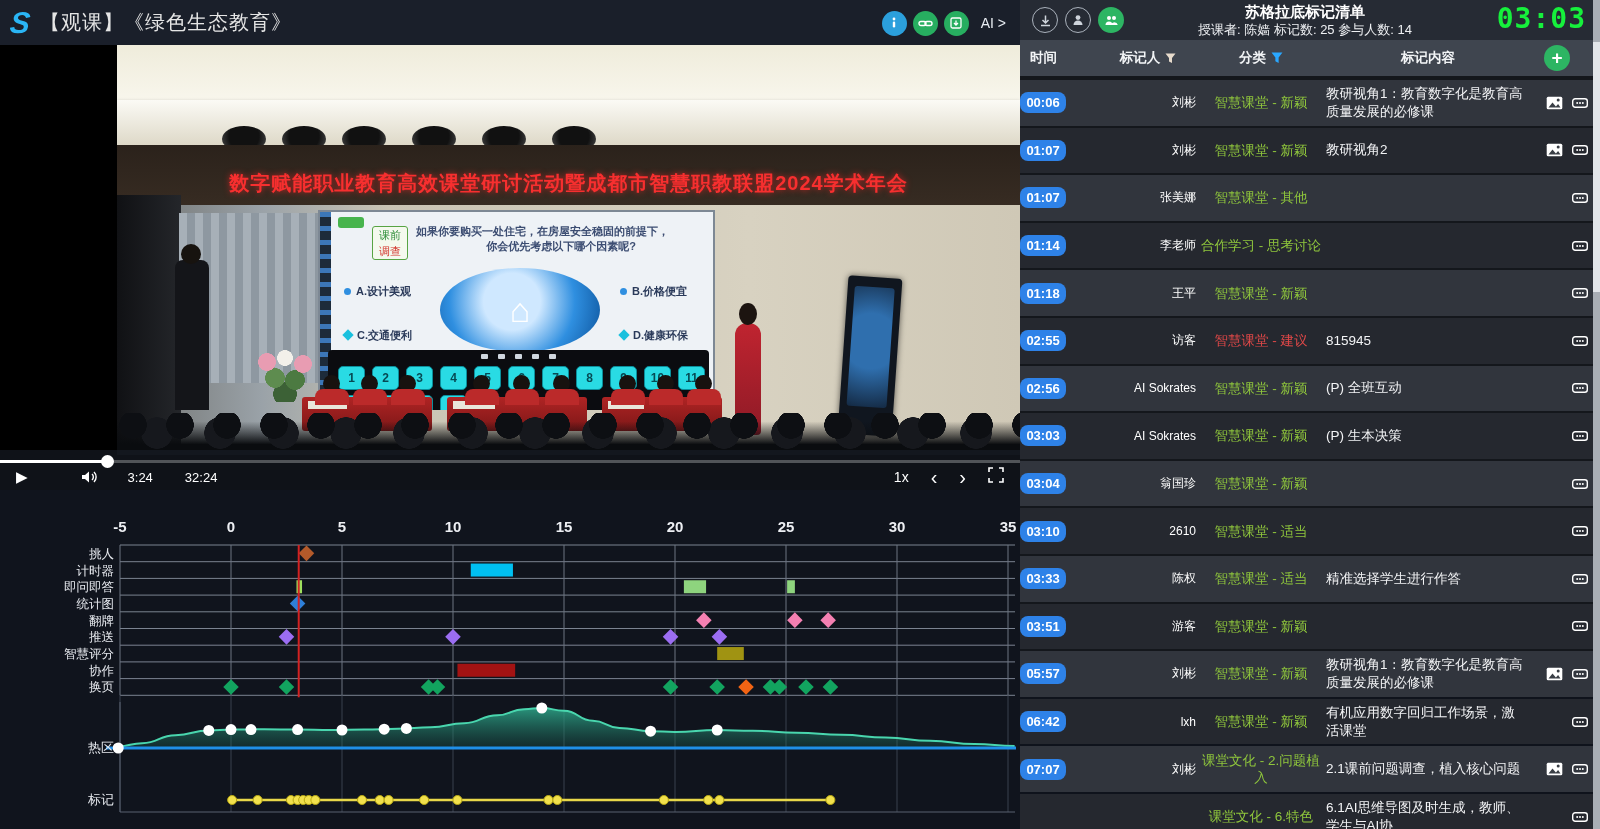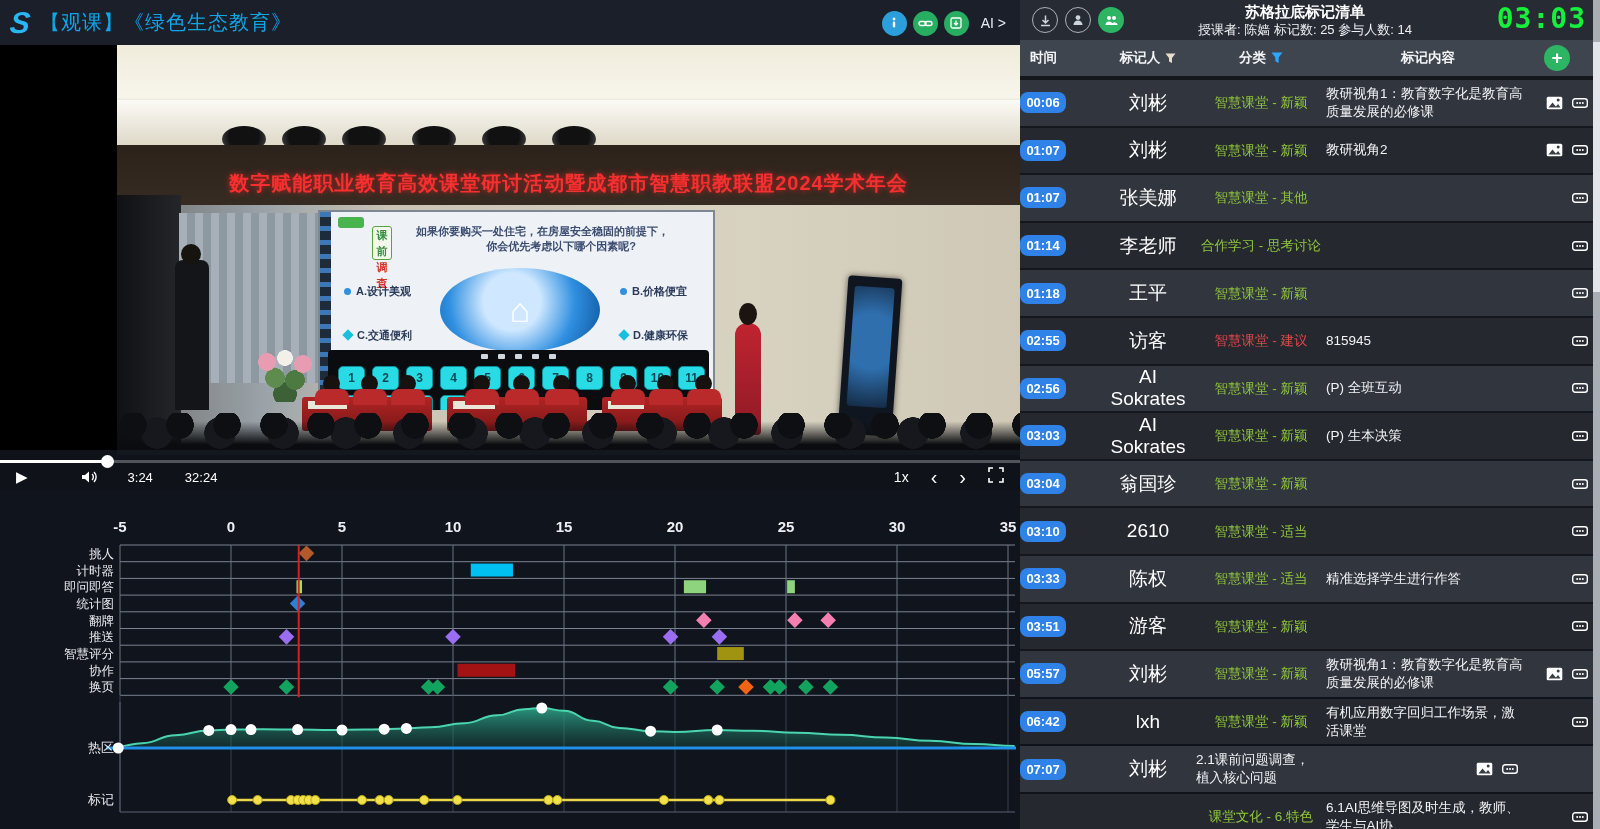--- a/index.html
+++ b/index.html
@@ -6,21 +6,21 @@
   html,body { width:1600px; height:829px; overflow:hidden; background:#000;
     font-family:"Liberation Sans", sans-serif; }
   .app { position:relative; width:1600px; height:829px; background:#0f131c; }
 
   
   .left { position:absolute; left:0; top:0; width:1020px; height:829px; background:#0f131c; }
   .lp-header { position:absolute; left:0; top:0; width:1020px; height:45px; background:#1a1f2a;
     display:flex; align-items:center; }
   .logo-s { font-size:30px; font-weight:800; font-style:italic; color:#2ab5f5;
     margin-left:10px; transform:skewX(-6deg); line-height:45px; }
-  .lp-title { color:#0ea5e9; font-size:20px; margin-left:10px; letter-spacing:1px; }
+  .lp-title { color:#e5e5e5; font-size:20px; margin-left:10px; letter-spacing:1px; }
   .lp-actions { position:absolute; right:14px; top:0; height:46px; display:flex; align-items:center; gap:6px; }
   .cbtn { width:25px; height:25px; border-radius:50%; display:flex; align-items:center; justify-content:center; }
   .cbtn.blue { background:#2b9fdc; } .cbtn.green { background:#27ae60; }
   .ai-link { color:#e8ecf2; font-size:14px; margin-left:6px; }
 
   
   .video-wrap { position:absolute; left:0; top:45px; width:1020px; height:445px; background:#000; overflow:hidden; }
   .vframe { position:absolute; left:117px; top:0; width:903px; height:410px; background:#2a2a28; overflow:hidden; }
   .ceiling { position:absolute; left:0; top:0; width:100%; height:55px;
     background:linear-gradient(#efecdb,#f8f6ec); }
@@ -36,22 +36,22 @@
     background:linear-gradient(90deg,#6d6e6b 0,#9aa2a8 16%,#c9c4b4 30%,#d8d2c1 70%,#cfc8b6 100%); }
   .curtain { position:absolute; left:62px; top:168px; width:145px; height:170px;
     background:repeating-linear-gradient(90deg,#a7b0b8 0 8px,#8e98a1 8px 16px); }
   .dark-left { position:absolute; left:0; top:150px; width:64px; height:260px;
     background:linear-gradient(90deg,#101114,#24262a); }
   .screen { position:absolute; left:201px; top:165px; width:397px; height:200px;
     background:#eef2f6; border:2px solid #7d8894; }
   .sb-strip { position:absolute; left:0; top:0; width:11px; height:100%; background:#1d2b3a;
     background-image:repeating-linear-gradient(#3c77b8 0 5px,#1d2b3a 5px 14px); }
   .screen-badge { position:absolute; left:18px; top:5px; width:26px; height:11px; border-radius:3px; background:#47b44d; }
-  .q-tag { position:absolute; left:52px; top:14px; width:20px; height:34px; background:#f4f9ee;
-    border:1px solid #57a443; border-radius:3px; text-align:center; line-height:16px; font-size:11px; font-weight:700; }
+  .q-tag { position:absolute; left:52px; top:14px; width:36px; height:34px; background:#f4f9ee;
+    border:1px solid #57a443; border-radius:3px; text-align:center; line-height:16px; font-size:11px; font-weight:400; }
   .q-tag .g { color:#2f8f3a; } .q-tag .r { color:#d3342c; }
   .q-text { position:absolute; left:96px; top:12px; width:290px; color:#3c4d72; font-size:11px;
     line-height:15px; font-weight:700; }
   .q-ellipse { position:absolute; left:120px; top:56px; width:160px; height:84px; border-radius:50%;
     background:radial-gradient(circle at 45% 40%, #cfe8ff 0 28%, #2f8fe0 62%, #0a4f96 100%);
     display:flex; align-items:center; justify-content:center; }
   .q-house { color:#fff; font-size:34px; }
   .opt { position:absolute; font-size:11px; font-weight:700; color:#2a3a5a; }
   .opt .dmark { display:inline-block; width:8px; height:8px; background:#19c0de; transform:rotate(45deg); margin-right:5px; }
   .opt .dot { display:inline-block; width:7px; height:7px; border-radius:50%; background:#2f8fe0; margin-right:5px; }
@@ -128,21 +128,21 @@
   .add-btn { width:26px; height:26px; border-radius:50%; background:#2db563; color:#fff; font-size:19px;
     font-weight:700; display:flex; align-items:center; justify-content:center; margin-left:14px; }
 
   .tbody { position:absolute; left:0; top:80px; width:580px; height:749px; overflow:hidden; }
   .trow { display:grid; grid-template-columns:80px 96px 130px 1fr 70px; align-items:center;
     min-height:45.6px; margin-bottom:2px; }
   .trow.odd { background:#31353d; } .trow.even { background:#25282f; }
   .c-time { }
   .badge { display:inline-block; min-width:46px; background:#2e82e8; border-radius:8px; color:#fff;
     font-size:13px; font-weight:700; text-align:center; padding:3px 5px; }
-  .c-name { text-align:center; color:#fff; font-size:19px; }
+  .c-name { text-align:right; color:#fff; font-size:12px; }
   .c-cat { text-align:center; font-size:13.5px; line-height:17px; padding:4px 4px; }
   .c-cat.green { color:#8fc63c; } .c-cat.red { color:#e04848; }
   .c-content { color:#f2f3f5; font-size:13.5px; line-height:18px; padding-right:6px; }
   .c-icons { display:flex; justify-content:flex-end; align-items:center; gap:9px; padding-right:12px; }
 
   .scrollbar { position:absolute; right:0; top:0; width:7px; height:829px; background:#a9aeb5; }
   .scroll-thumb { position:absolute; right:0; top:42px; width:7px; height:250px; background:#e2e5e9; }
 </style>
 </head>
 <body>
@@ -713,20 +713,21 @@
               <rect x="0.7" y="0.7" width="14.6" height="8.6" rx="2.5" fill="none" stroke="#fff" stroke-width="1.4"></rect>
               <circle cx="5.2" cy="5" r="1" fill="#fff"></circle>
               <circle cx="8" cy="5" r="1" fill="#fff"></circle>
               <circle cx="10.8" cy="5" r="1" fill="#fff"></circle>
             </svg>
     </div>
   </div>
         <div class="trow odd">
     <div class="c-time"><span class="badge">07:07</span></div>
     <div class="c-name">刘彬</div>
+    <div class="c-cat green">课堂文化 - 2.问题植入</div>
     <div class="c-content">2.1课前问题调查，植入核心问题</div>
     <div class="c-icons">
       <svg class="ic-img" width="17" height="14" viewBox="0 0 17 14">
               <rect x="0.7" y="0.7" width="15.6" height="12.6" rx="1.5" fill="#fff"></rect>
               <path d="M2.5 11.5 l4-5 3.4 4 2.2-2.4 2.4 3.4 Z" fill="#3a3f46"></path>
               <circle cx="12.2" cy="4" r="1.5" fill="#3a3f46"></circle>
             </svg>
       <svg class="ic-link" width="16" height="10" viewBox="0 0 16 10">
               <rect x="0.7" y="0.7" width="14.6" height="8.6" rx="2.5" fill="none" stroke="#fff" stroke-width="1.4"></rect>
               <circle cx="5.2" cy="5" r="1" fill="#fff"></circle>

